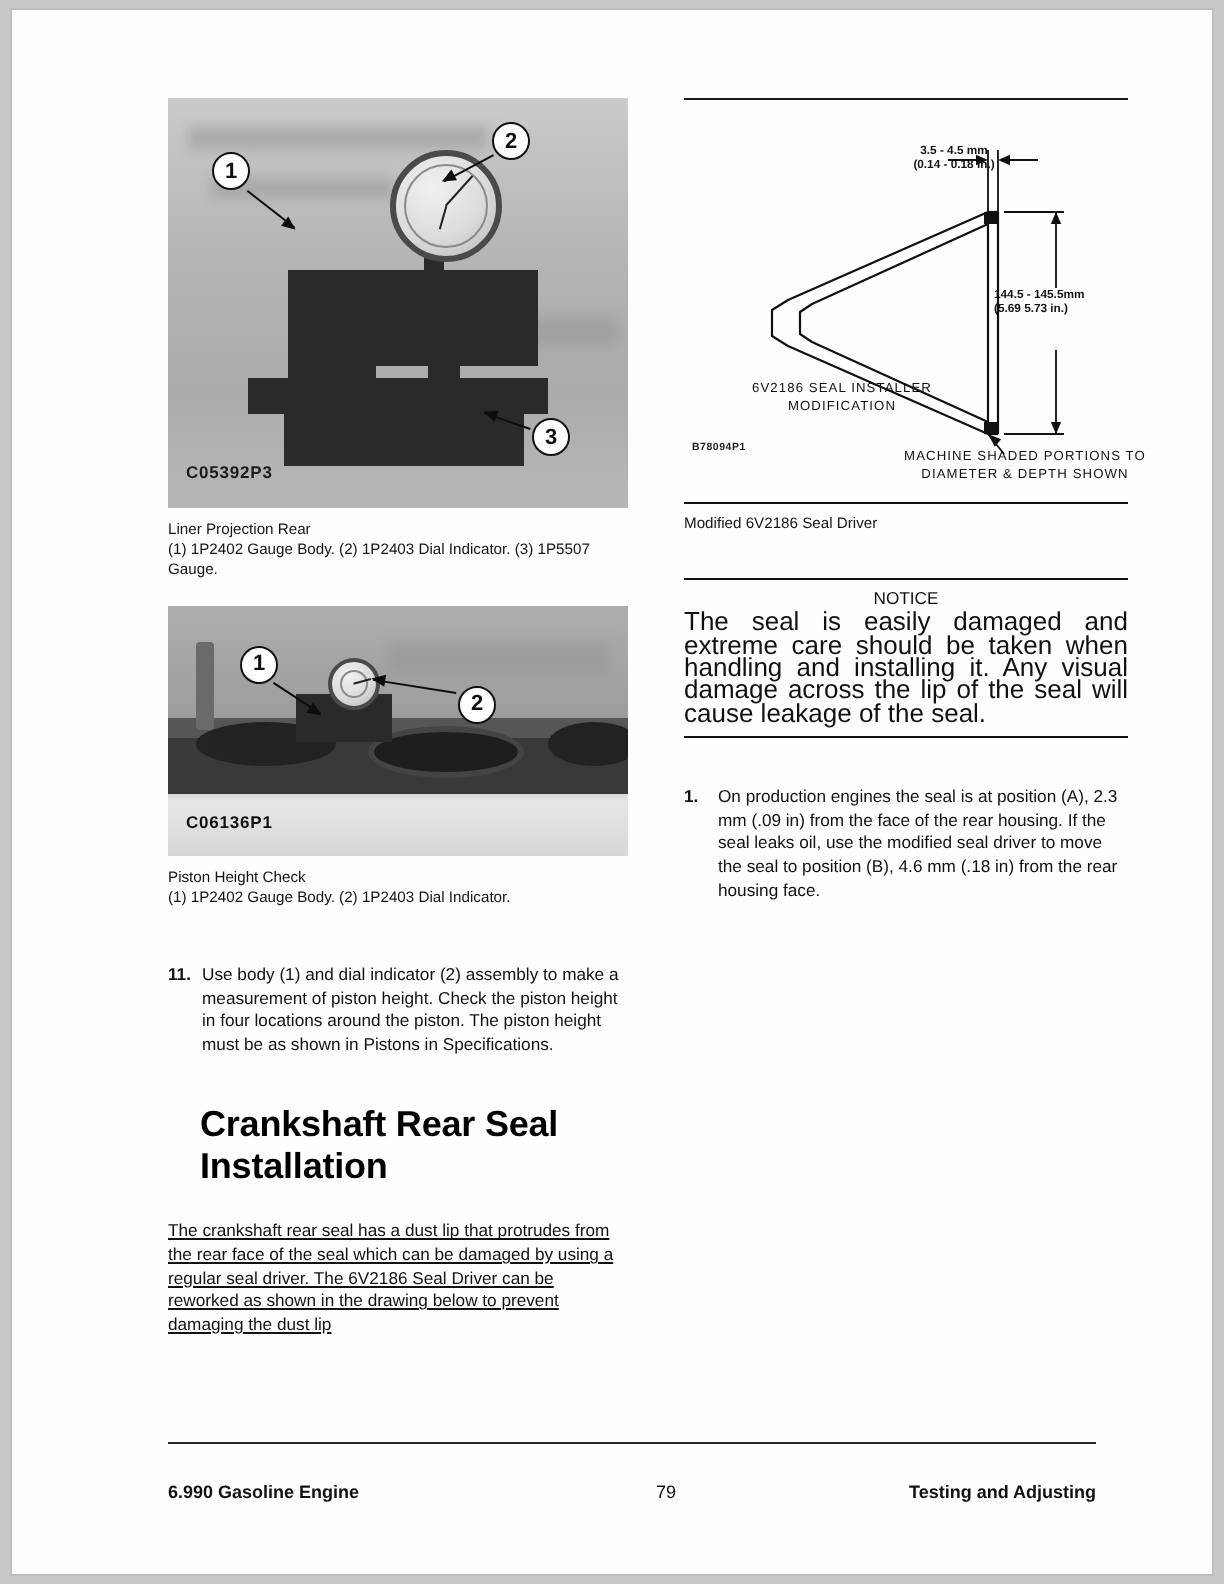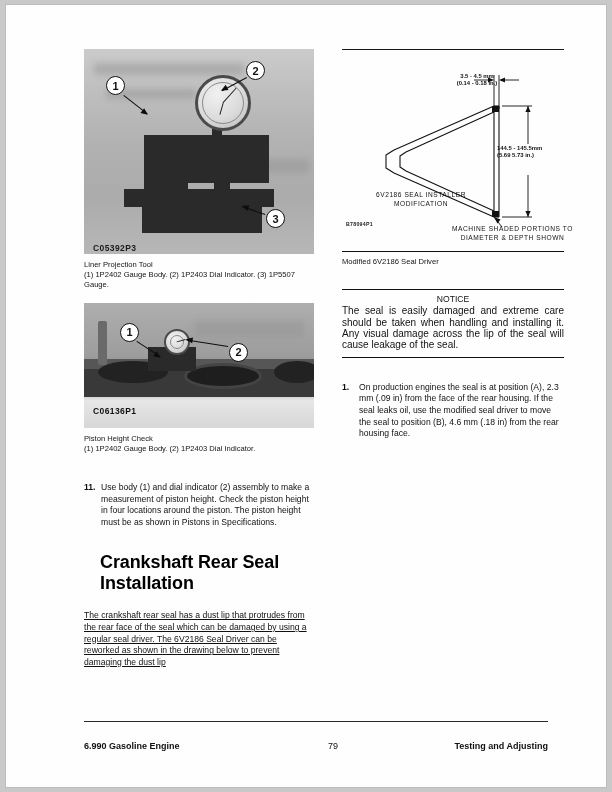--- a/index.html
+++ b/index.html
@@ -52,21 +52,21 @@
   }
   .photo-smudge {
     position: absolute;
     background: rgba(150,148,143,.5);
     filter: blur(3px);
   }
 
   .photo-id {
     position: absolute;
     left: 9px;
-    bottom: 1px;
+    bottom: 13px;
     font-size: 8.5px;
     font-weight: 700;
     color: #1b1b1b;
     letter-spacing: .4px;
     z-index: 9;
   }
 
   
   .callout {
     position: absolute;
@@ -208,21 +208,21 @@
     border-bottom: 1.4px solid #111;
     padding: 4px 0 6px 0;
   }
   .notice-title {
     text-align: center;
     font-size: 8.6px;
     color: #111;
     margin-bottom: 1px;
   }
   .notice-text {
-    font-size: 10px;
+    font-size: 13px;
     line-height: 11.4px;
     color: #111;
     text-align: justify;
   }
 
   
   #footer {
     position: absolute;
     left: 78px;
     right: 58px;
@@ -271,21 +271,21 @@
       <div class="callout" style="left:162px;top:12px;">2</div>
       <div class="lead" style="left:163px;top:29px;width:28px;transform:rotate(152deg);"></div>
 
       <div class="callout" style="left:182px;top:160px;">3</div>
       <div class="lead" style="left:181px;top:166px;width:24px;transform:rotate(199deg);"></div>
 
       <div class="photo-id">C05392P3</div>
     </div>
 
     <div class="caption">
-      <span class="ttl">Liner Projection Tool</span>
+      <span class="ttl">Liner Projection Rear</span>
       <span>(1) 1P2402 Gauge Body. (2) 1P2403 Dial Indicator. (3) 1P5507 Gauge.</span>
     </div>
 
     <div class="photo" id="photo2" style="margin-top:12px;">
       <div class="photo-grain" style="background:linear-gradient(180deg,#b0aea9 0%,#a09e99 40%,#8e8c88 62%,#e8e6e1 78%,#d9d7d2 100%);"></div>
       <div class="photo-smudge" style="left:110px;top:18px;width:110px;height:16px;"></div>
 
       <div class="blk" style="left:0;top:62px;width:230px;height:32px;background:#3a3936;"></div>
       <div class="blk" style="left:0;top:56px;width:230px;height:10px;background:#57564f;"></div>
 

